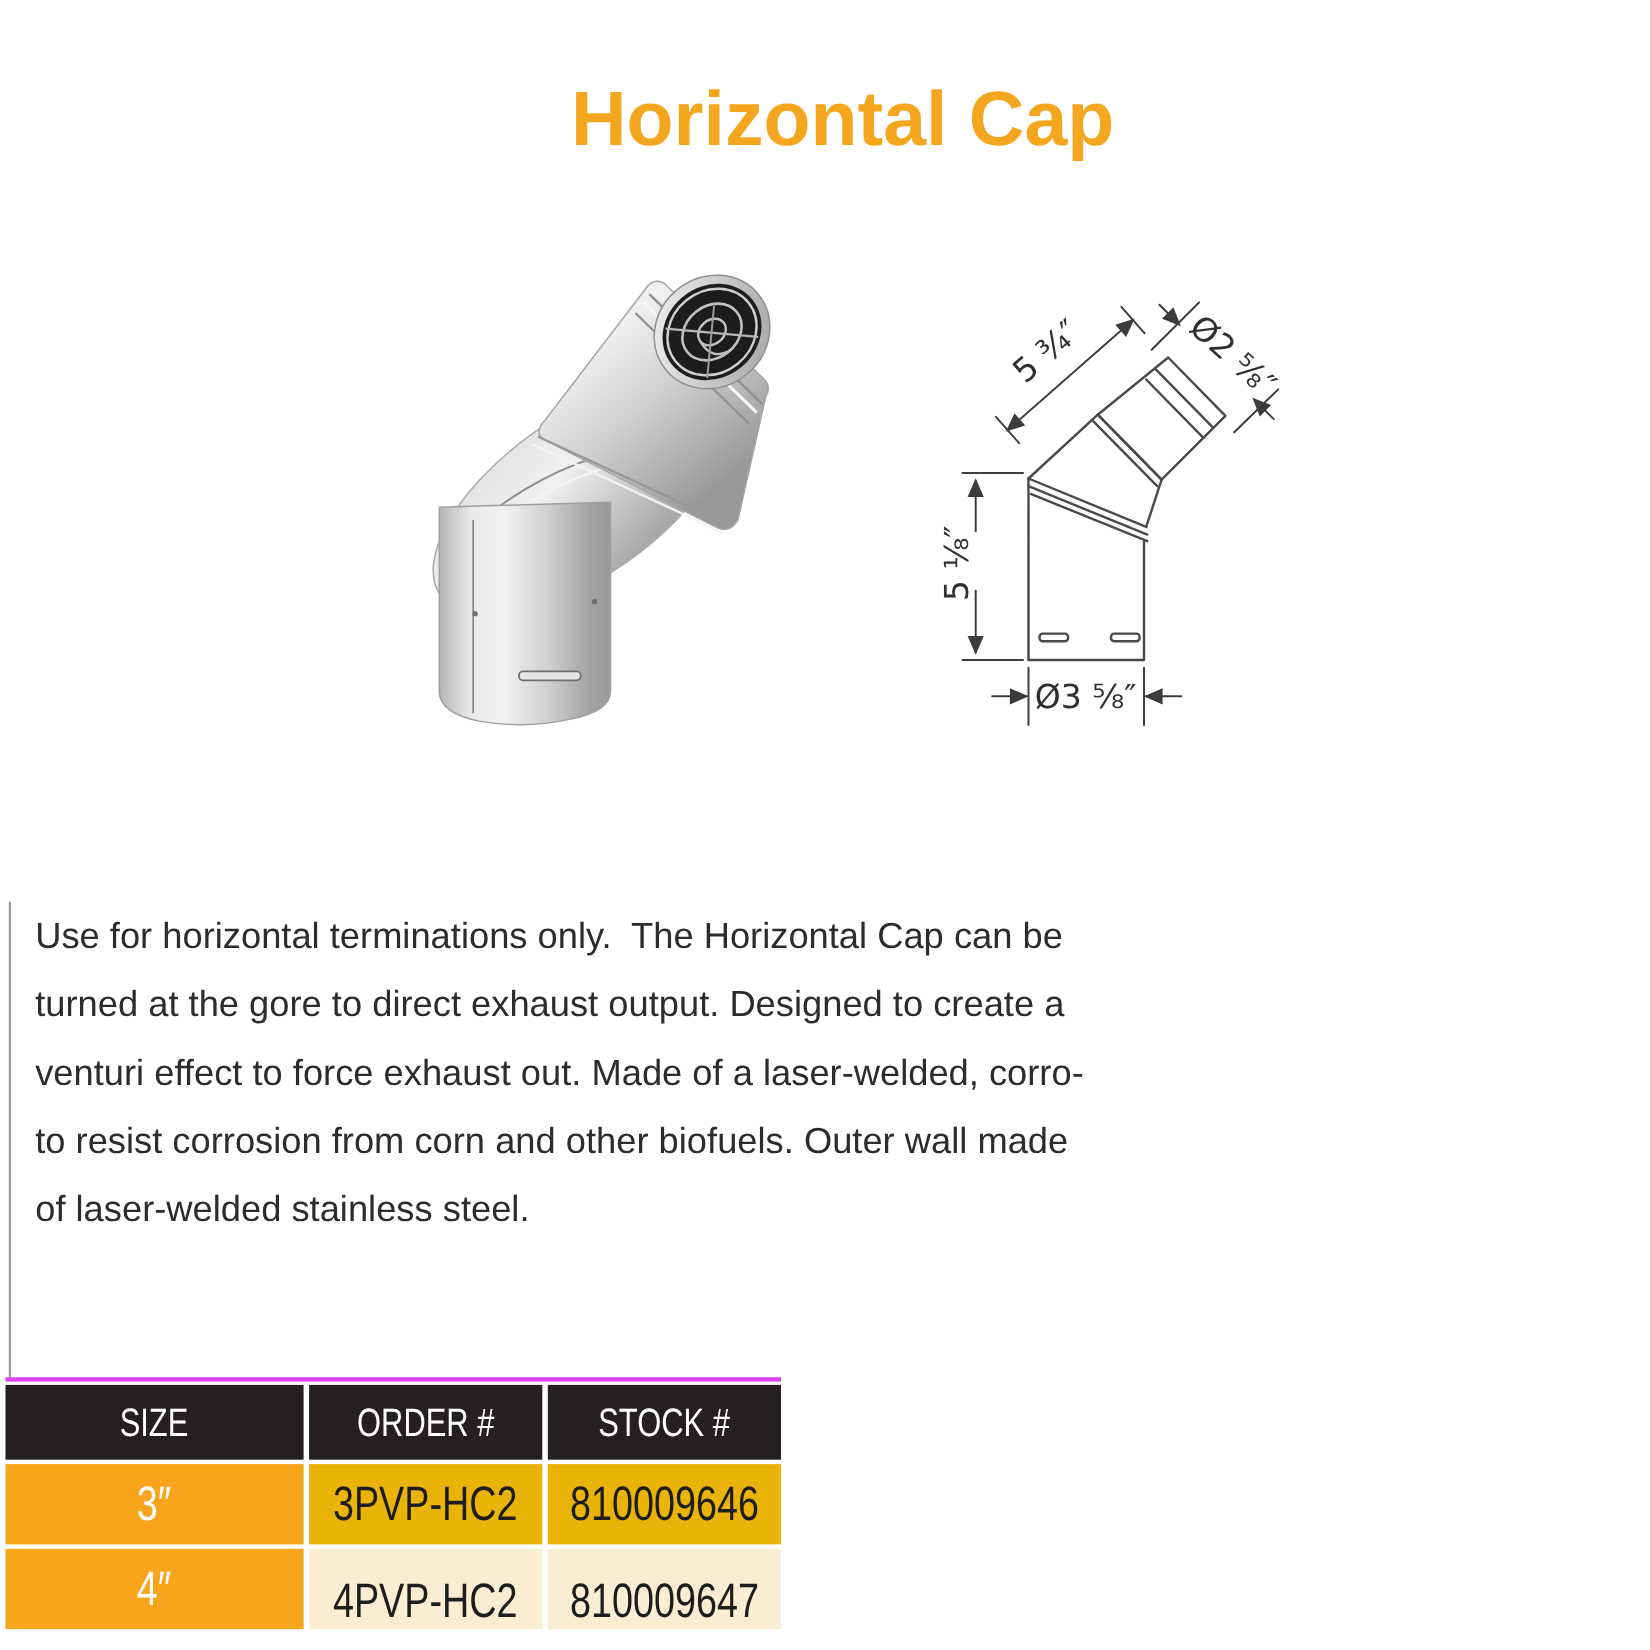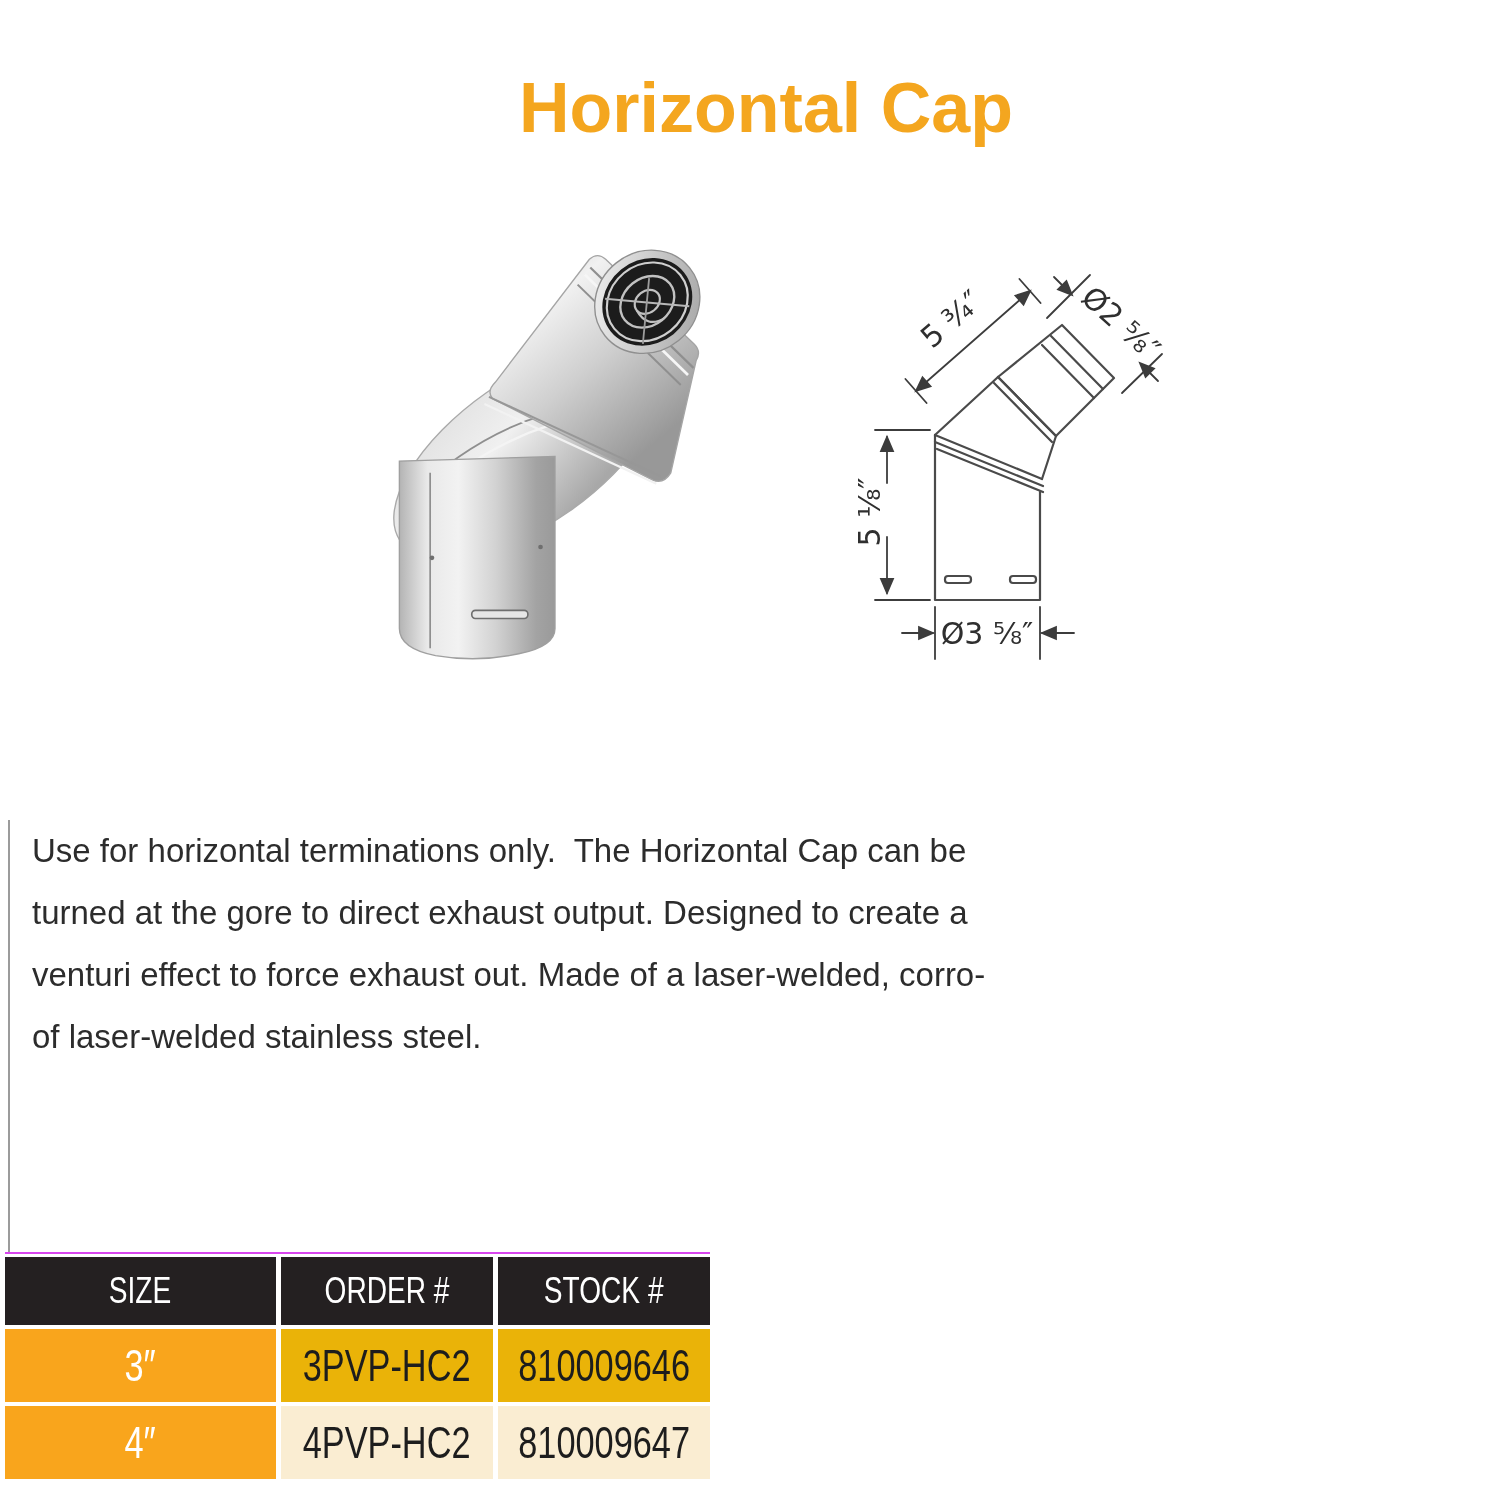--- a/index.html
+++ b/index.html
@@ -6,28 +6,28 @@
   .page{position:relative;width:1500px;height:1500px;background:#ffffff;overflow:hidden;
         font-family:"Liberation Sans",sans-serif;}
   .title{position:absolute;top:52px;left:0;width:1500px;margin:16px;text-align:center;
          font-size:70px;font-weight:700;color:#F4A61F;letter-spacing:0px;}
   .photo-wrap{position:absolute;left:365px;top:222px;width:380px;height:460px;}
   .drawing-wrap{position:absolute;left:850px;top:245px;width:420px;height:450px;}
   .desc-block{position:absolute;left:8px;top:820px;width:1462px;height:434px;
               border-left:2px solid #9b9b9b;padding-left:22px;box-sizing:border-box;}
   .desc-line{font-size:33px;line-height:62px;color:#2c2c2c;white-space:pre;}
   .spec-table{position:absolute;left:5px;top:1252px;width:705px;
-              border-top:2px solid #d946ef;padding-top:3px;
+              border-top:4px solid #d946ef;padding-top:3px;
               display:grid;grid-template-columns:271px 212px 212px;gap:4px 5px;}
   .cell{display:flex;align-items:center;justify-content:center;}
   .cell.hdr{background:#242021;height:68px;color:#ffffff;font-size:36px;font-weight:400;}
   .cell.body{height:73px;font-size:44px;color:#1d1d1d;}
   .cell.size{background:#F9A51C;color:#ffffff;}
   .cell.white{background:#eab308;}
-  .cell.cream{background:#FAEDD2;}
+  .cell.cream{background:#FAEDD2;align-items:flex-end;}
   .cond{display:inline-block;transform:scaleX(0.78);transform-origin:center;white-space:nowrap;}
   .dimtext{font-family:"DejaVu Sans",sans-serif;font-size:30px;fill:#2f2f2f;}
 </style>
 </head>
 <body>
 
 <div class="page">
 
   <h1 class="title">Horizontal Cap</h1>
 
@@ -152,20 +152,21 @@
       <text class="dimtext" x="137" y="399" text-anchor="middle" font-size="31">Ø3 ⅝″</text>
       <text class="dimtext" transform="rotate(-41 108 82)" x="108" y="82" text-anchor="middle">5 ¾″</text>
       <text class="dimtext" transform="rotate(42 264 86)" x="264" y="86" text-anchor="middle">Ø2 ⅝″</text>
     </svg>
   </div>
 
   <div class="desc-block">
     <div class="desc-line">Use for horizontal terminations only.  The Horizontal Cap can be</div>
     <div class="desc-line">turned at the gore to direct exhaust output. Designed to create a</div>
     <div class="desc-line">venturi effect to force exhaust out. Made of a laser-welded, corro-</div>
+    <div class="desc-line">to resist corrosion from corn and other biofuels. Outer wall made</div>
     <div class="desc-line">of laser-welded stainless steel.</div>
   </div>
 
   <div class="spec-table">
     <div class="cell hdr">
       <span class="cond">SIZE</span>
     </div>
     <div class="cell hdr">
       <span class="cond">ORDER #</span>
     </div>

